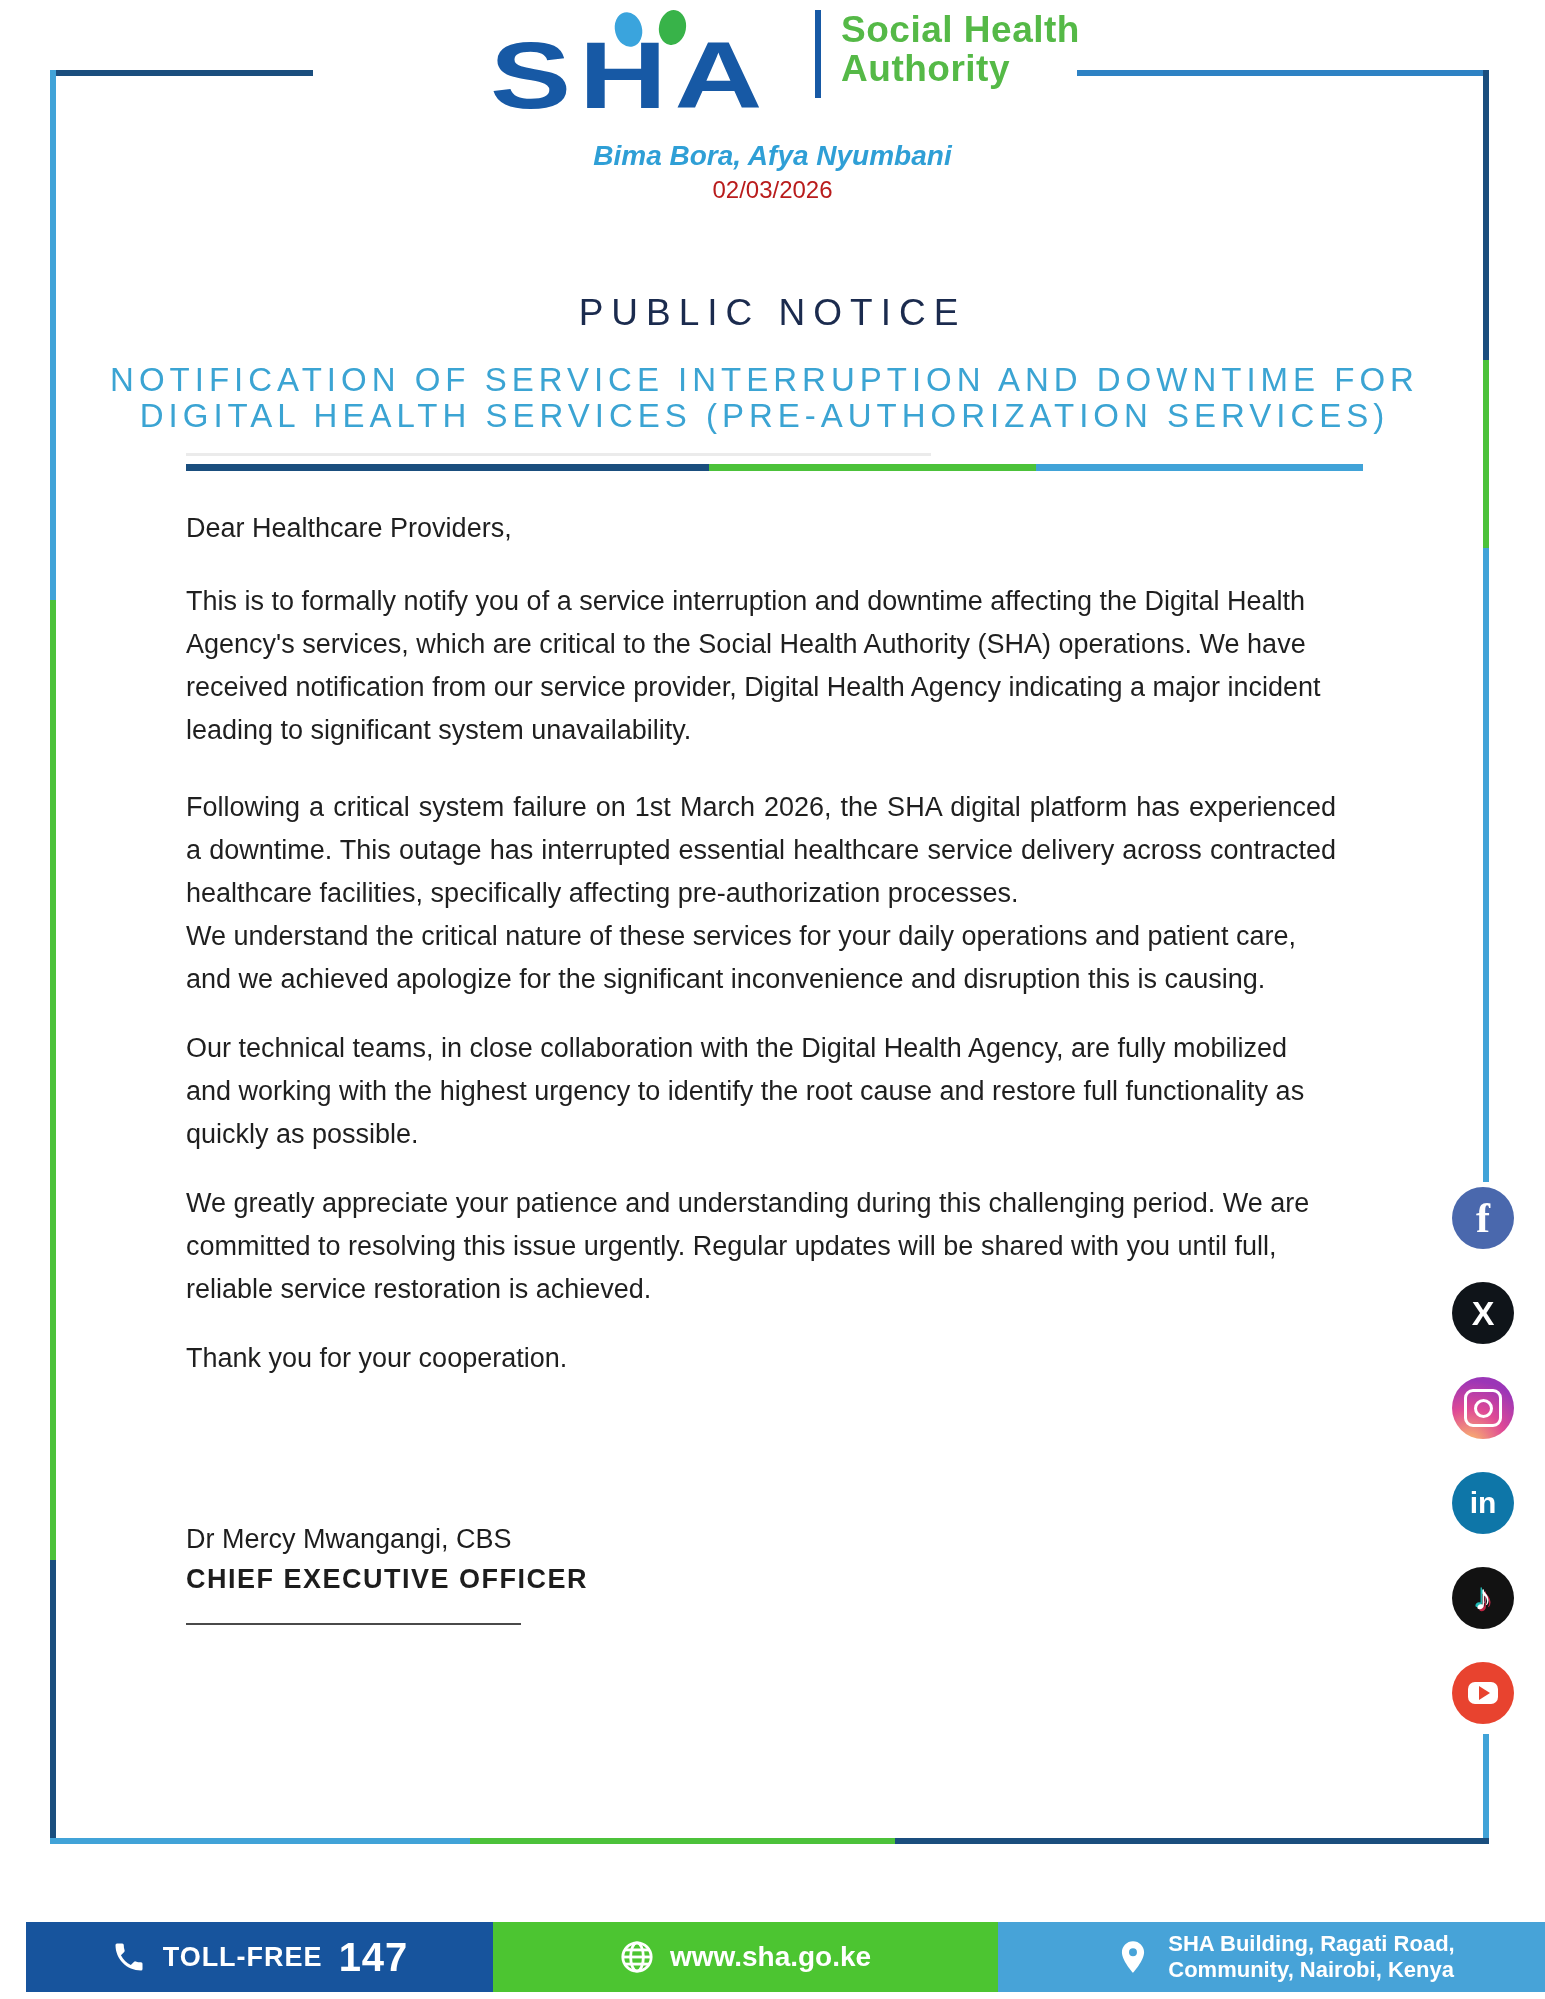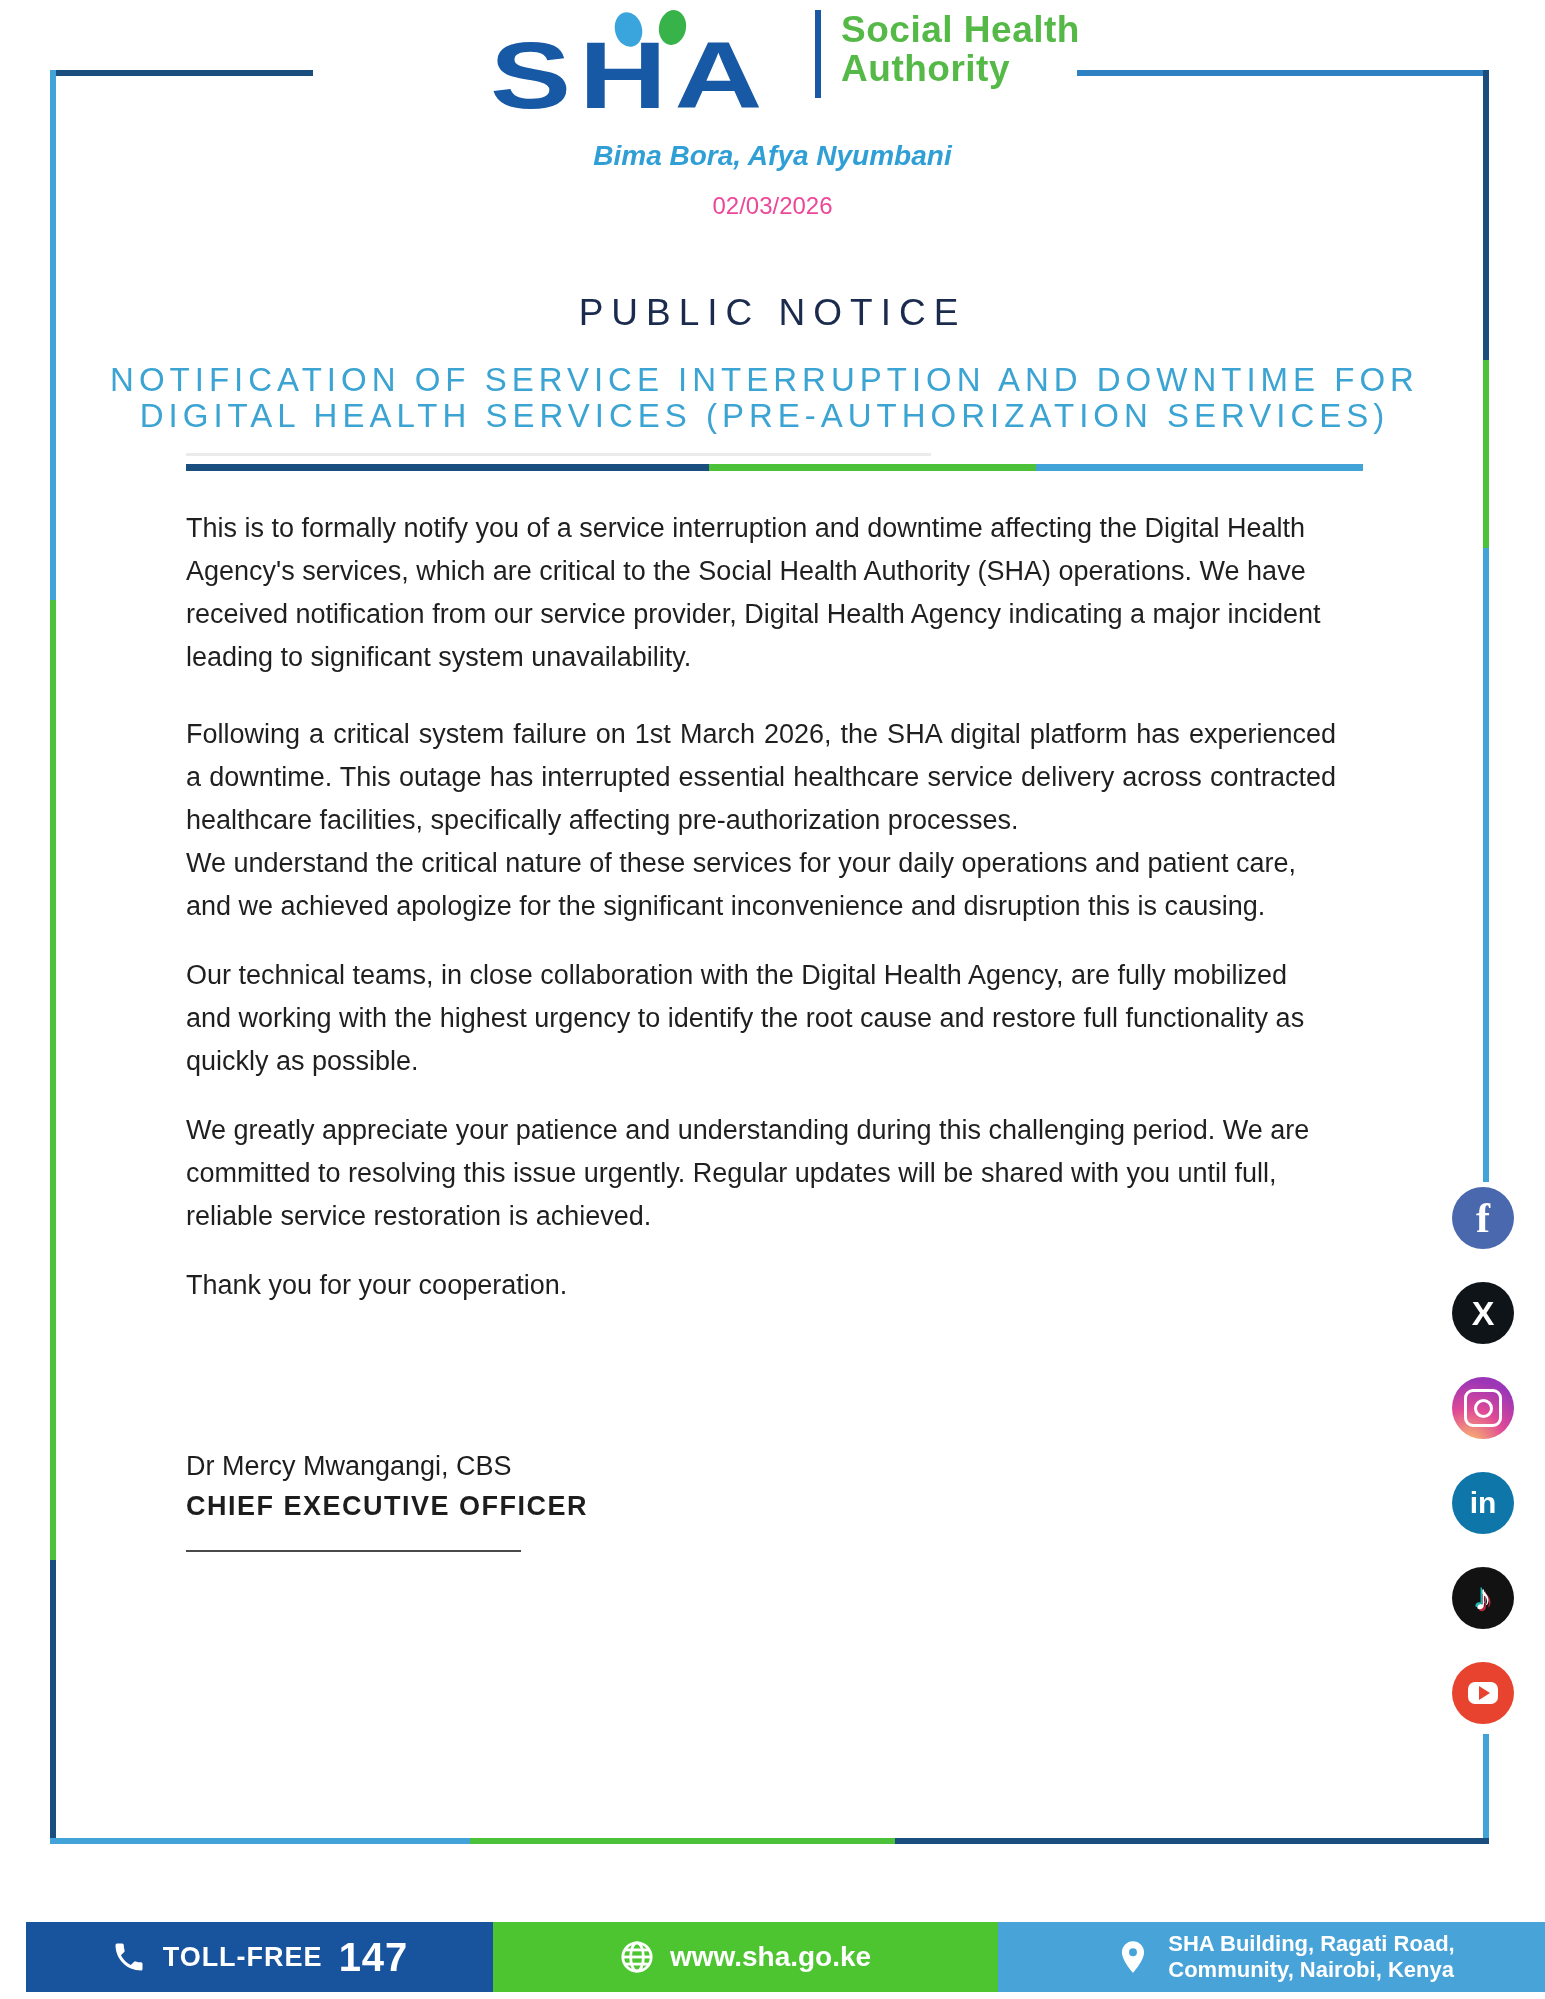--- a/index.html
+++ b/index.html
@@ -22,21 +22,21 @@
   .sha-mark{position:relative;width:330px;height:118px;}
   .sha-text{position:absolute;left:0;top:18px;width:330px;text-align:center;font-weight:bold;font-size:95px;line-height:95px;
     color:var(--brand_blue);letter-spacing:6px;transform:scaleX(1.28);transform-origin:center top;}
   .dot{position:absolute;border-radius:50%;}
   .dot-blue{left:150px;top:2px;width:27px;height:35px;background:var(--dot_blue);transform:rotate(-14deg);}
   .dot-green{left:194px;top:0;width:27px;height:35px;background:var(--dot_green);transform:rotate(10deg);}
   .logo-bar{width:6px;height:88px;background:var(--brand_blue);}
   .brand-text{font-weight:bold;font-size:37px;line-height:39px;color:var(--brand_green);letter-spacing:0.5px;}
   .tagline{position:absolute;top:140px;left:0;right:0;text-align:center;font-style:italic;font-weight:bold;
     font-size:28px;color:var(--tagline_blue);}
-  .date{position:absolute;top:192px;left:0;right:0;text-align:center;font-size:24px;color:#ec4899;}
+  .date{position:absolute;top:176px;left:0;right:0;text-align:center;font-size:24px;color:#b91c1c;}
   
   .public-notice{position:absolute;top:292px;left:0;right:0;text-align:center;font-size:37px;
     letter-spacing:8px;color:var(--title_navy);}
   .subtitle{position:absolute;top:362px;left:0;right:16px;text-align:center;font-size:33px;line-height:36px;
     letter-spacing:5px;color:var(--subtitle_blue);}
   .divider-shadow{position:absolute;top:453px;left:186px;width:745px;height:3px;background:#ebebeb;}
   .divider{position:absolute;top:464px;left:186px;width:1177px;height:7px;
     background:linear-gradient(to right,var(--navy) 0 523px,var(--green) 523px 850px,var(--light_blue) 850px);}
   
   .letter{position:absolute;top:507px;left:186px;width:1150px;font-size:27px;line-height:43px;color:var(--body_text);}
@@ -104,20 +104,21 @@
 
   <div class="public-notice">PUBLIC NOTICE</div>
   <div class="subtitle">
     <div>NOTIFICATION OF SERVICE INTERRUPTION AND DOWNTIME FOR</div>
     <div>DIGITAL HEALTH SERVICES (PRE-AUTHORIZATION SERVICES)</div>
   </div>
   <div class="divider-shadow"></div>
   <div class="divider"></div>
 
   <div class="letter">
+    <p class="salutation">Dear Healthcare Providers,</p>
     <p class="gap34">This is to formally notify you of a service interruption and downtime affecting the Digital Health Agency's services, which are critical to the Social Health Authority (SHA) operations. We have received notification from our service provider, Digital Health Agency indicating a major incident leading to significant system unavailability.</p>
     <p class="no-gap">Following a critical system failure on 1st March 2026, the SHA digital platform has experienced a downtime. This outage has interrupted essential healthcare service delivery across contracted healthcare facilities, specifically affecting pre-authorization processes.</p>
     <p class="gap26">We understand the critical nature of these services for your daily operations and patient care, and we achieved apologize for the significant inconvenience and disruption this is causing.</p>
     <p class="gap26">Our technical teams, in close collaboration with the Digital Health Agency, are fully mobilized and working with the highest urgency to identify the root cause and restore full functionality as quickly as possible.</p>
     <p class="gap26">We greatly appreciate your patience and understanding during this challenging period. We are committed to resolving this issue urgently. Regular updates will be shared with you until full, reliable service restoration is achieved.</p>
     <p class="closing">Thank you for your cooperation.</p>
     <div class="signature">
       <div>Dr Mercy Mwangangi, CBS</div>
       <div class="sig-title">CHIEF EXECUTIVE OFFICER</div>
       <div class="sig-line"></div>

